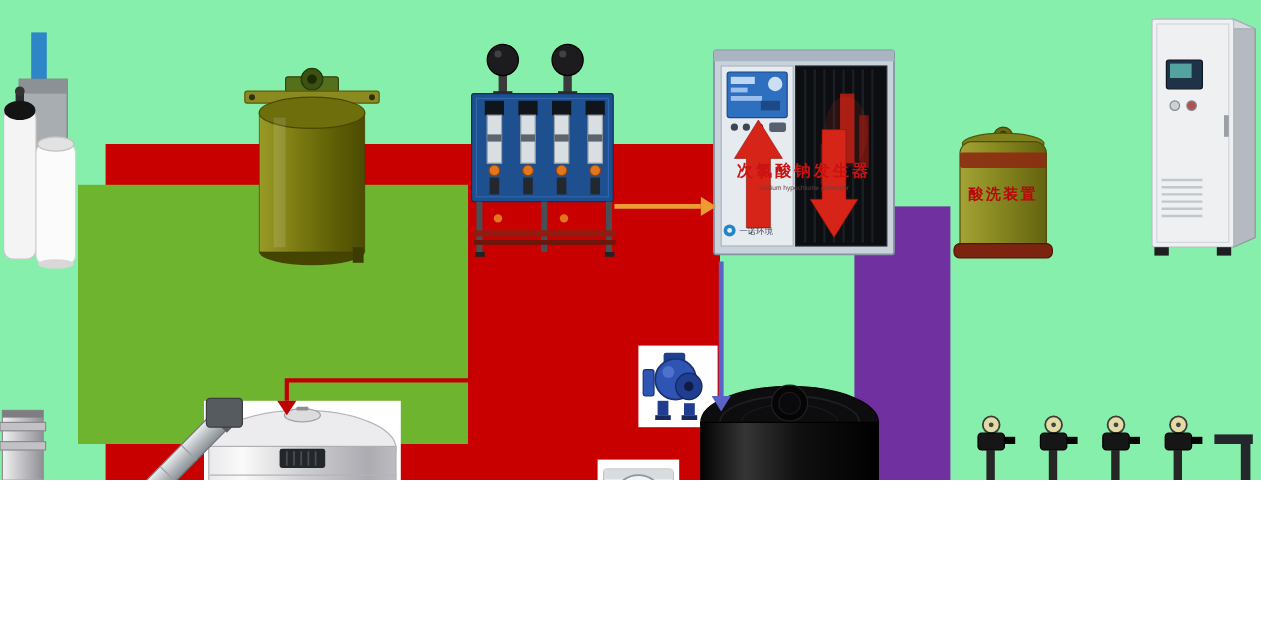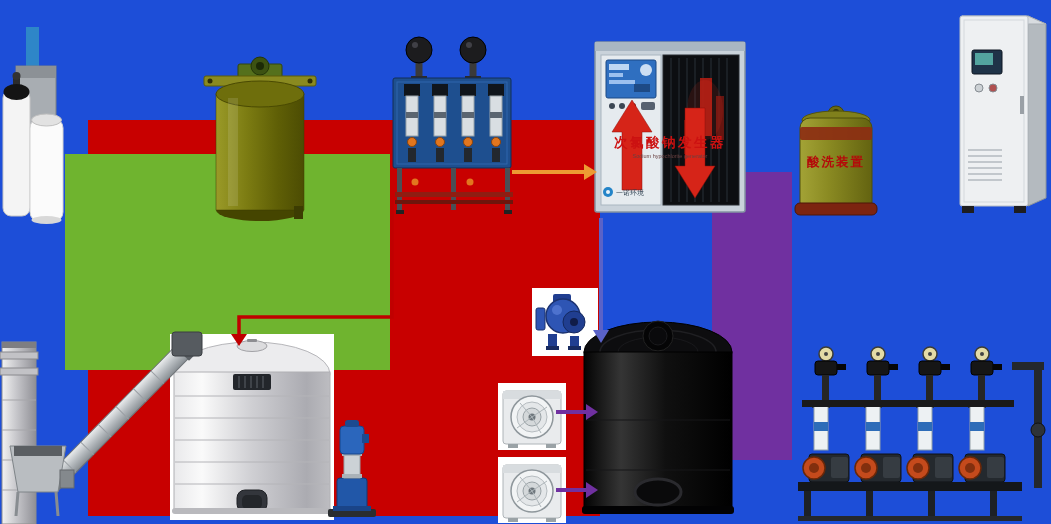--- a/index.html
+++ b/index.html
@@ -1,16 +1,16 @@
 <!DOCTYPE html>
 <html><head>
 <meta charset="utf-8">
 <style>
   html,body{margin:0;padding:0;background:#ffffff;}
-  .stage{position:relative;width:1051px;height:524px;background:#1d4ed8;overflow:hidden;
+  .stage{position:relative;width:1051px;height:400px;background:#86efac;overflow:hidden;
          font-family:"Liberation Sans", sans-serif;}
   svg{position:absolute;left:0;top:0;display:block;}
   text{font-family:"Liberation Sans", sans-serif;}
 </style>
 </head>
 <body>
 
 <div class="stage">
 <svg width="1051" height="524" viewBox="0 0 1051 524">
   <defs>

